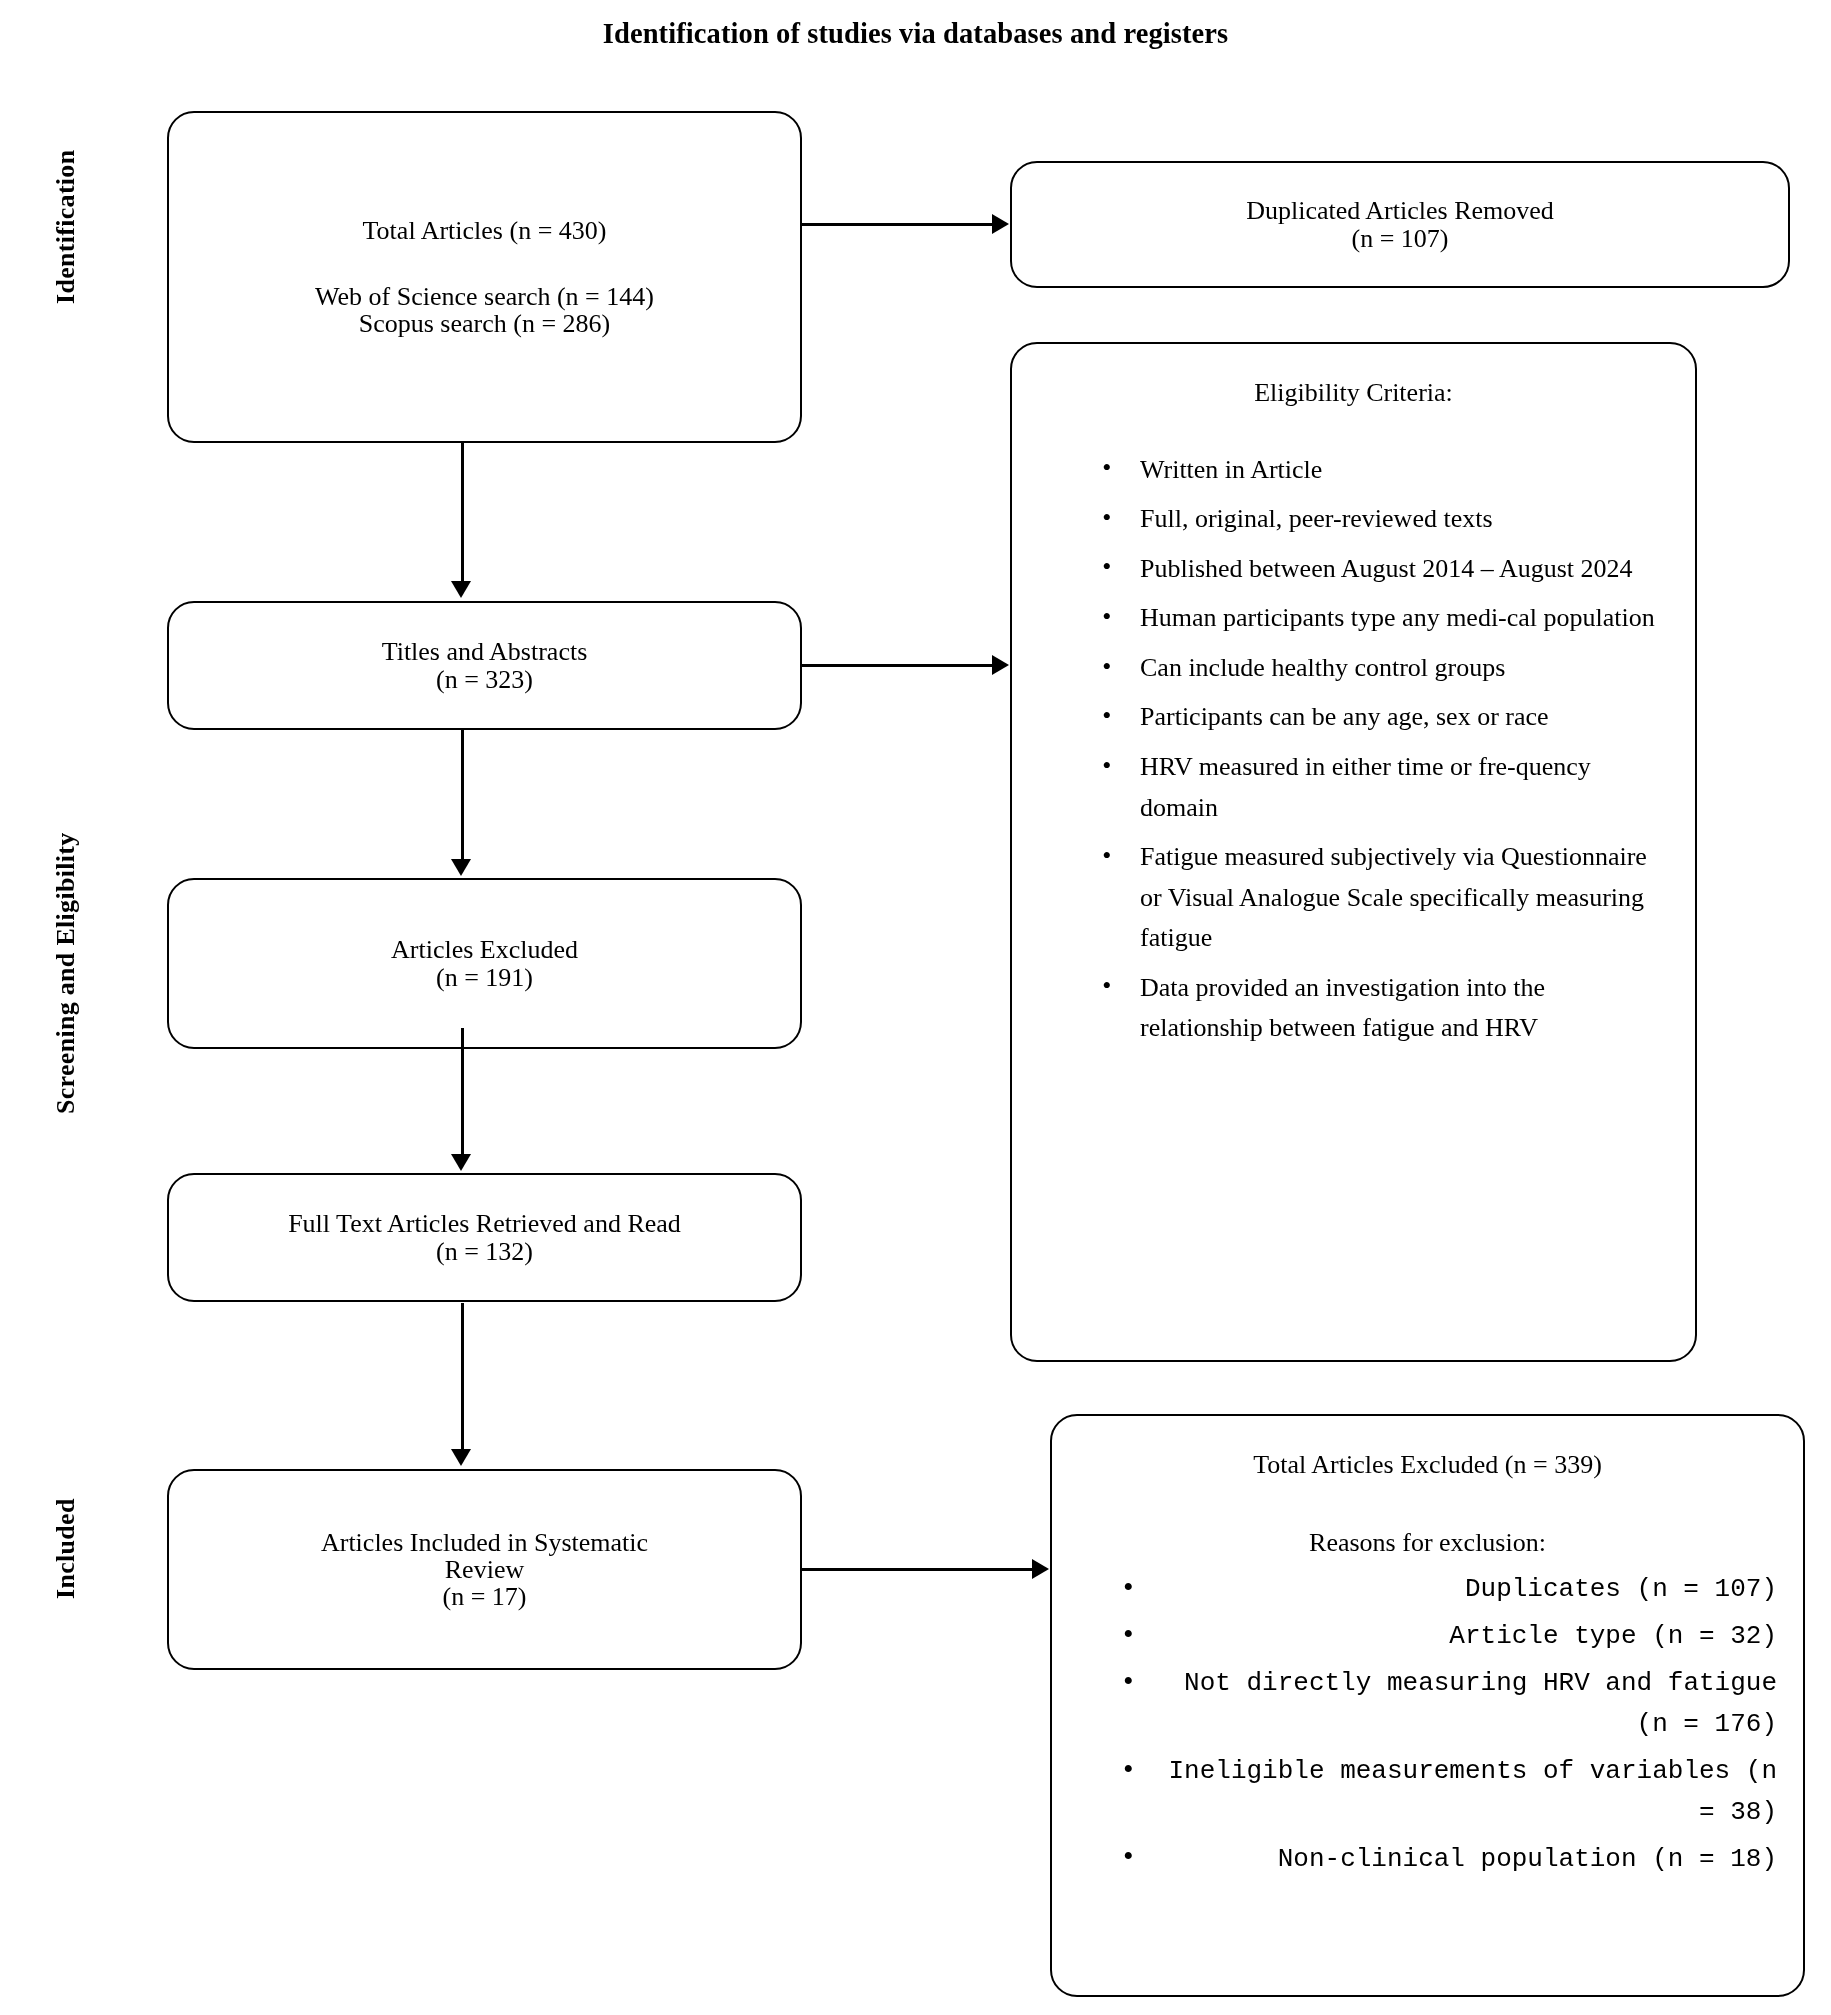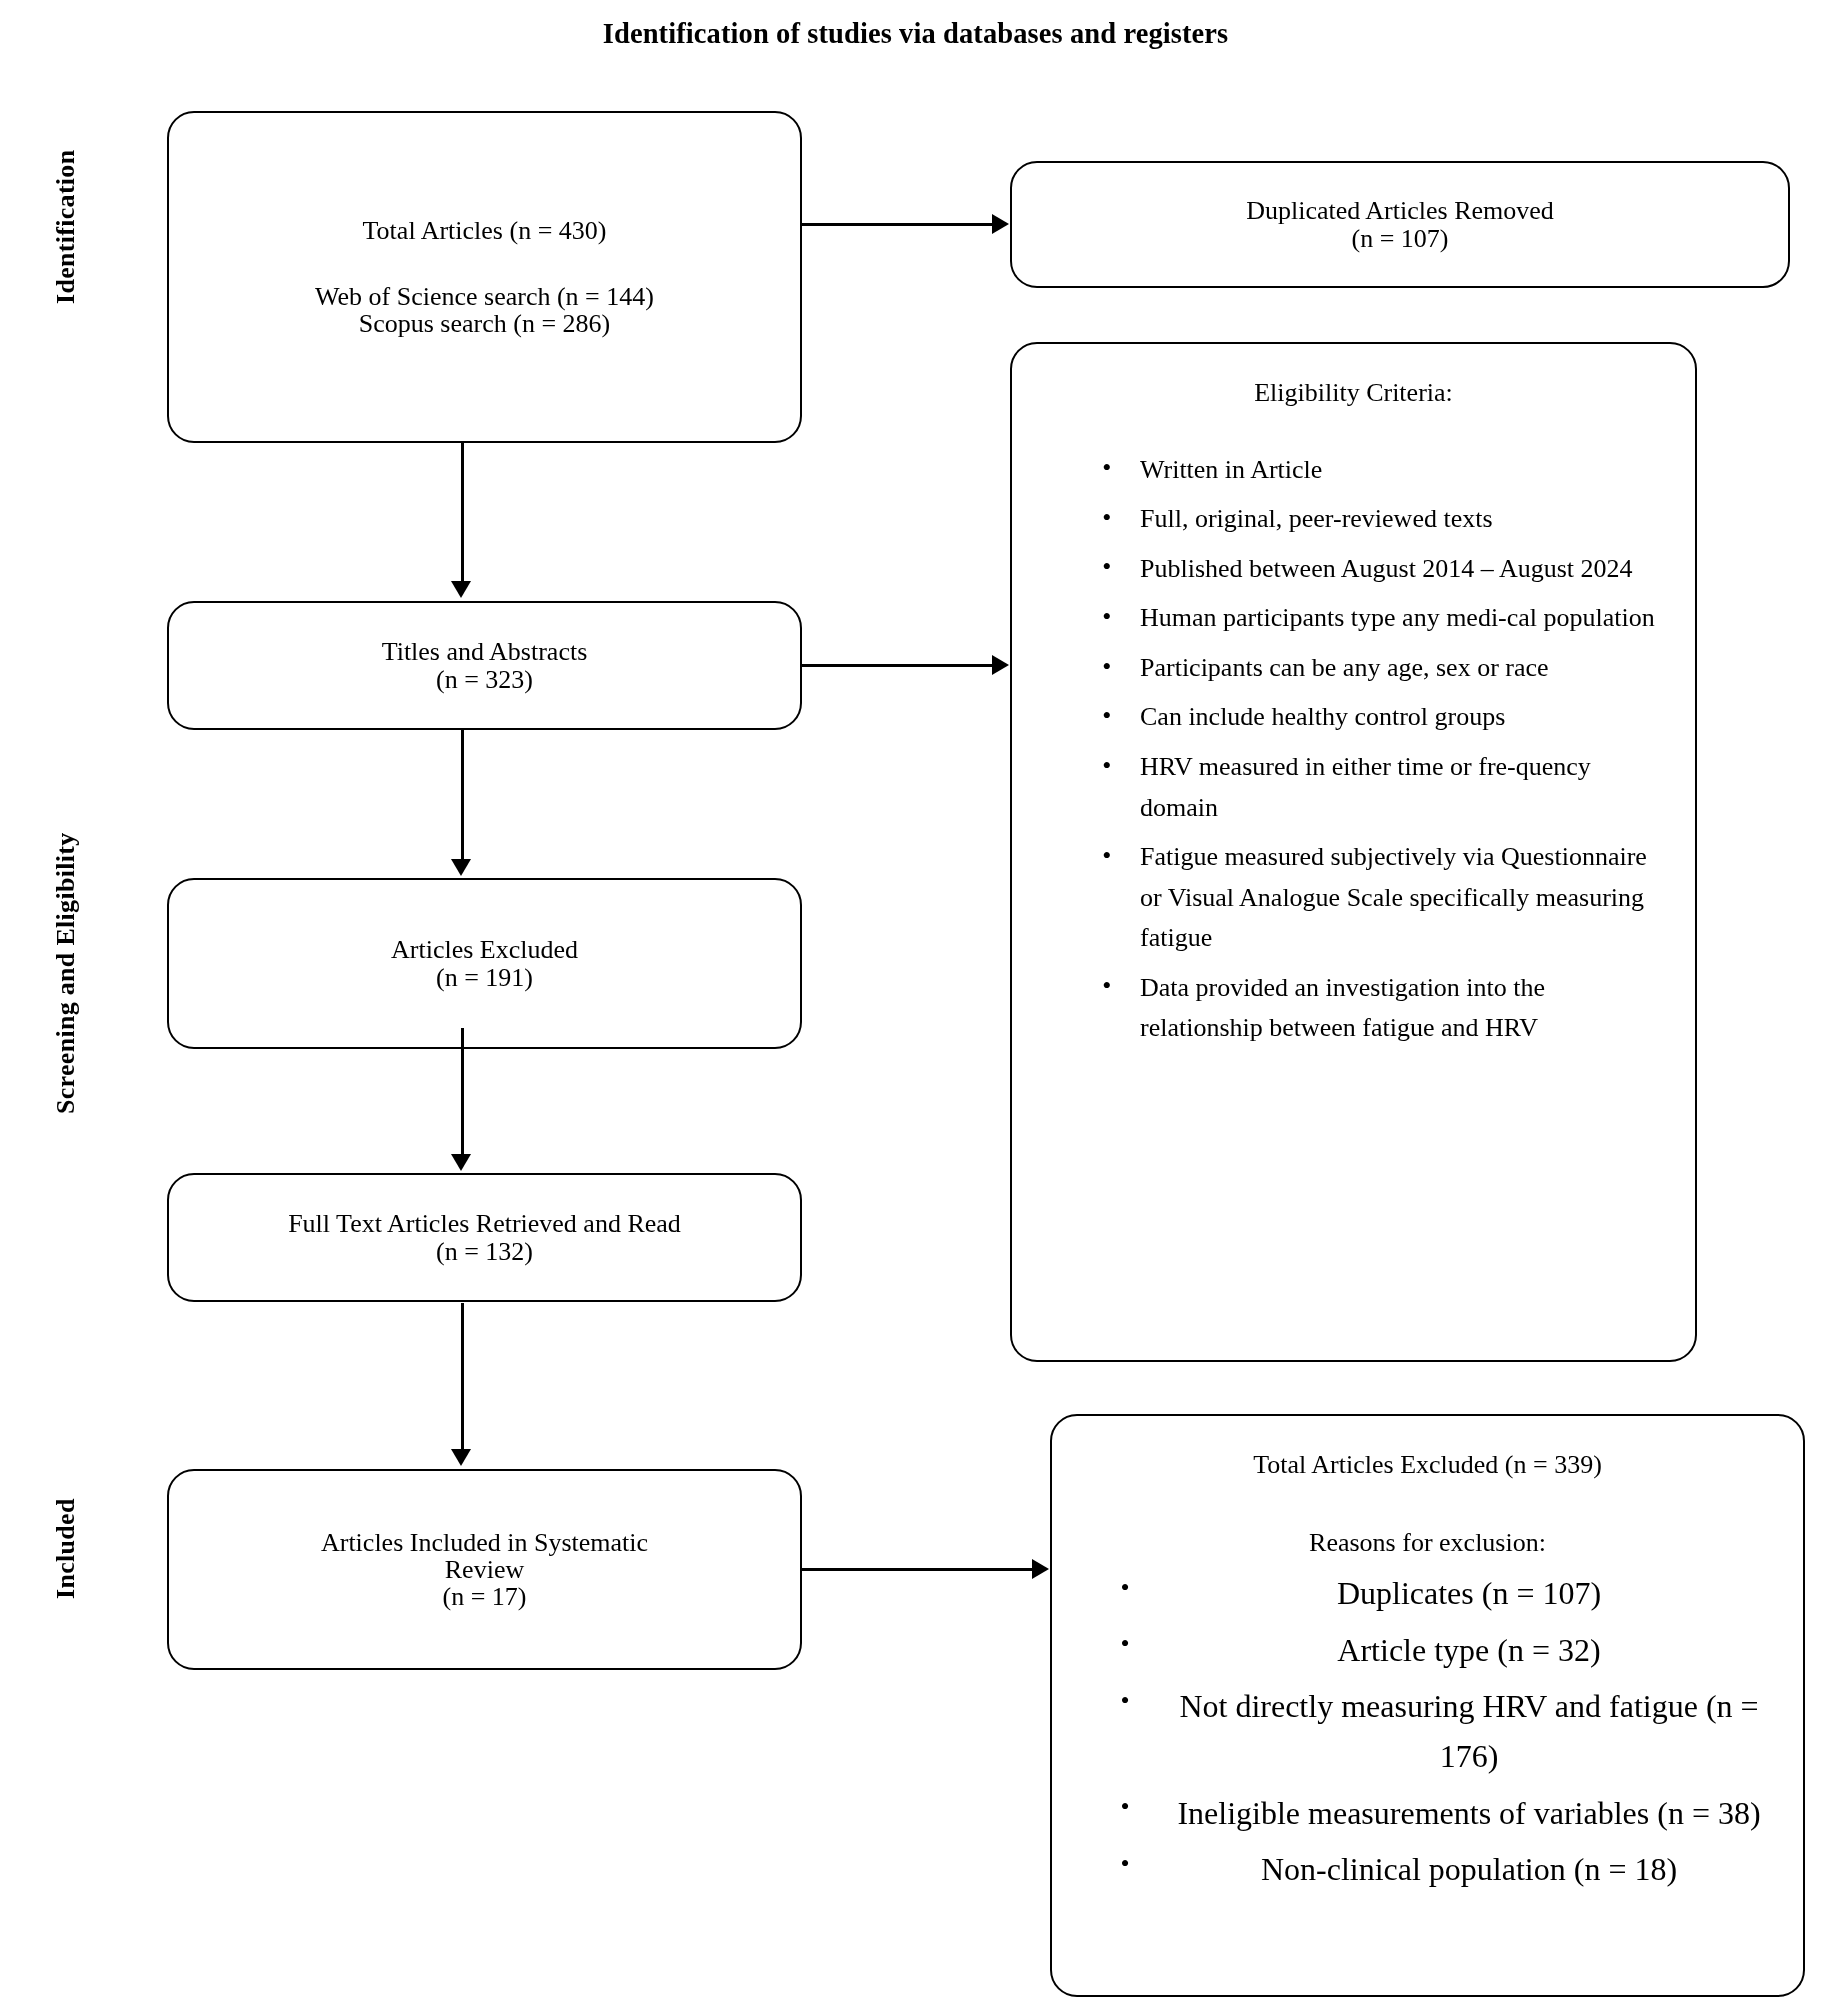--- a/index.html
+++ b/index.html
@@ -117,25 +117,26 @@
 
   ul.reasons {
     margin: 0;
     padding: 0 26px 0 62px;
     list-style: none;
     width: 100%;
     box-sizing: border-box;
   }
   ul.reasons li {
     position: relative;
-    font-size: 32px;
+    font-size: 26px;
     line-height: 1.56;
     margin: 0 0 6.5px 0;
     padding-left: 47px;
-    text-align: center;
+    text-align: right;
+    font-family: Liberation Mono, monospace;
   }
   ul.reasons li::before {
     content: "\2022";
     position: absolute;
     left: 6.5px;
     top: -1.3px;
     font-size: 26px;
     line-height: 1.56;
   }
 
@@ -245,22 +246,22 @@
 
 <div class="node" id="node-eligibility">
   <div class="node-inner node-body-top">
     <div class="heading-centered">Eligibility Criteria:</div>
     <div style="height:30px"></div>
     <ul class="criteria">
       <li>Written in Article</li>
       <li>Full, original, peer-reviewed texts</li>
       <li>Published between August 2014 – August 2024</li>
       <li>Human participants type any medi-cal population</li>
+      <li>Can include healthy control groups</li>
       <li>Participants can be any age, sex or race</li>
-      <li>Can include healthy control groups</li>
       <li>HRV measured in either time or fre-quency domain</li>
       <li>Fatigue measured subjectively via Questionnaire or Visual Analogue Scale specifically measuring fatigue</li>
       <li>Data provided an investigation into the relationship between fatigue and HRV</li>
     </ul>
   </div>
 </div>
 
 <div class="node" id="node-exclusions">
   <div class="node-inner node-body-top">
     <div class="heading-centered">Total Articles Excluded (n = 339)</div>

